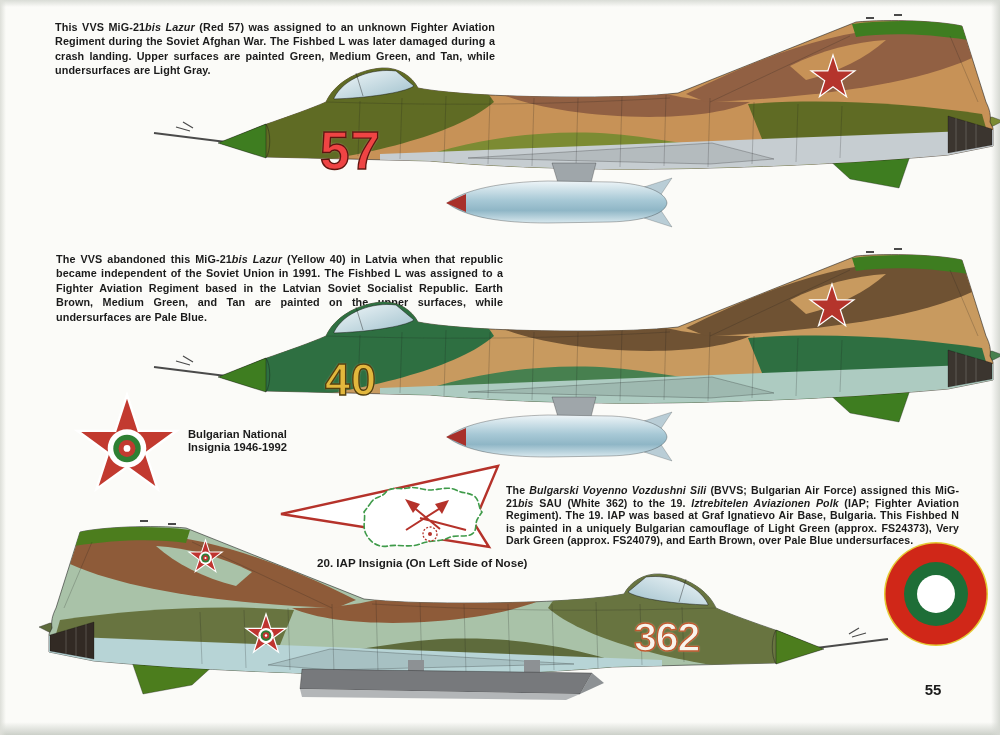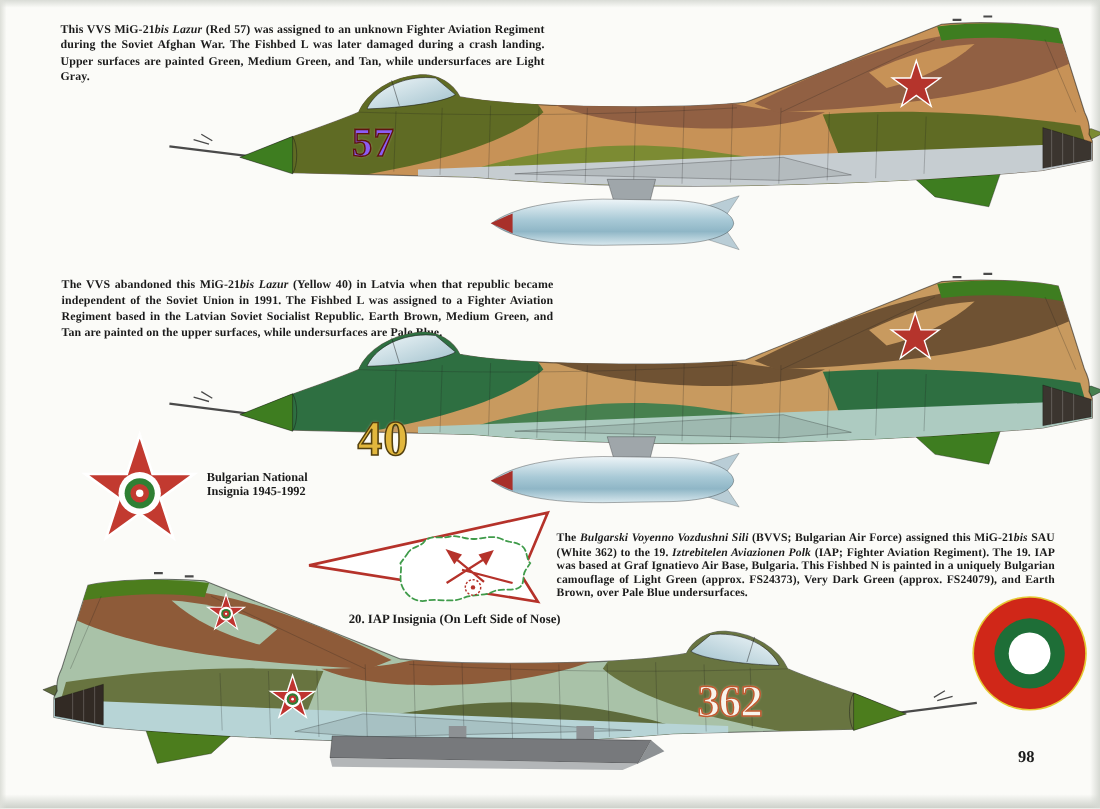--- a/index.html
+++ b/index.html
@@ -1,17 +1,17 @@
 <!DOCTYPE html>
 <html><head>
 <meta charset="utf-8">
 <style>
   html,body{margin:0;padding:0;background:#e8e8e4;}
   .page{position:relative;width:1000px;height:735px;background:#fbfbf8;overflow:hidden;
-        font-family:Liberation Serif, serif;}
+        font-family:Liberation Sans, sans-serif;}
   .edge{position:absolute;pointer-events:none;}
   .edge.top{left:0;top:0;width:100%;height:7px;background:linear-gradient(#d9dcd6,rgba(251,251,248,0));}
   .edge.bottom{left:0;bottom:0;width:100%;height:13px;background:linear-gradient(rgba(251,251,248,0),#ccd0c9);}
   .edge.right{right:0;top:0;width:9px;height:100%;background:linear-gradient(90deg,rgba(251,251,248,0),#d6d9d3);}
   .edge.left{left:0;top:0;width:6px;height:100%;background:linear-gradient(270deg,rgba(251,251,248,0),#dddfd9);}
 
   .caption{position:absolute;font-weight:bold;color:#1b1b1b;text-align:justify;letter-spacing:.1px;}
   .caption.c12{font-size:10.8px;line-height:14.4px;}
   .caption.c3{font-size:10.6px;line-height:12.6px;}
   .caption .it{font-style:italic;}
@@ -148,21 +148,21 @@
         <path d="M296,197 L316,188 L316,206 Z" fill="#a8302a"></path>
       </g>
       <g class="rail" style="display: none;">
         <path d="M352,148 h16 v14 h-16 Z M468,148 h16 v14 h-16 Z" fill="#8d9194"></path>
         <path d="M300,161 L590,157 L592,177 L312,182 Z" fill="#77797c" stroke="rgba(0,0,0,.4)" stroke-width=".7"></path>
         <path d="M312,182 L592,177 L590,185 L326,188 Z" fill="#b3b6b8"></path>
         <path d="M300,161 L288,171 L312,182 Z" fill="#8d9194"></path>
       </g>
     </g>
     </svg>
-  <div class="tac-num" style="left: 320px; top: 112px; font-size: 37px; letter-spacing: 1px; color: #8b5cf6; -webkit-text-stroke: 1.4px rgb(94, 21, 15);">57</div>
+  <div class="tac-num" style="left: 320px; top: 124px; font-size: 53px; letter-spacing: 1px; color: #ef4444; -webkit-text-stroke: 1.4px rgb(94, 21, 15);">57</div>
   <svg class="star-marking" style="left:810px;top:55px" width="46" height="46" viewBox="-1.1 -1.1 2.2 2.2">
     <polygon points="0,-1 0.225,-0.309 0.951,-0.309 0.363,0.118 0.588,0.809 0,0.382 -0.588,0.809 -0.363,0.118 -0.951,-0.309 -0.225,-0.309" stroke-width="0.12" paint-order="stroke" fill="#b5342c" stroke="#ffffff"></polygon>
   </svg>
 
   <div class="caption c12" style="left:56px;top:252px;width:447px"><span>The VVS abandoned this MiG-21</span><span class="it">bis Lazur</span><span> (Yellow 40) in Latvia when that republic became independent of the Soviet Union in 1991. The Fishbed L was assigned to a Fighter Aviation Regiment based in the Latvian Soviet Socialist Republic. Earth Brown, Medium Green, and Tan are painted on the upper surfaces, while undersurfaces are Pale Blue.</span></div>
   <svg class="airframe-svg" style="left: 150px; top: 240px; --base: #c89a5f; --patch1: #6f5233; --patch2: #2e6f41; --patch3: #47804f; --belly: #adcbc1; --cone: #3e7d20; --nozzle: #3b352f;" width="850" height="225" viewBox="0 0 850 225">
       <g>
       <path d="M726,127 L842,111 L853,115 L788,148 L726,140 Z" fill="var(--patch3)" stroke="rgba(20,20,20,.45)" stroke-width=".8"></path>
       <path d="M678,153 L760,150 L749,182 L700,173 Z" fill="var(--cone)" stroke="rgba(20,20,20,.4)" stroke-width=".8"></path>
       <path d="M4,127 L76,136" stroke="#4a4a4a" stroke-width="2" fill="none"></path>
@@ -203,35 +203,35 @@
         <path d="M296,197 L316,188 L316,206 Z" fill="#a8302a"></path>
       </g>
       <g class="rail" style="display: none;">
         <path d="M352,148 h16 v14 h-16 Z M468,148 h16 v14 h-16 Z" fill="#8d9194"></path>
         <path d="M300,161 L590,157 L592,177 L312,182 Z" fill="#77797c" stroke="rgba(0,0,0,.4)" stroke-width=".7"></path>
         <path d="M312,182 L592,177 L590,185 L326,188 Z" fill="#b3b6b8"></path>
         <path d="M300,161 L288,171 L312,182 Z" fill="#8d9194"></path>
       </g>
     </g>
     </svg>
-  <div class="tac-num" style="left: 325px; top: 357px; font-size: 45px; letter-spacing: 1px; color: rgb(226, 183, 61); margin-top: 20px; -webkit-text-stroke: 1.4px rgb(83, 64, 15);">40</div>
+  <div class="tac-num" style="left: 325px; top: 357px; font-size: 45px; letter-spacing: 1px; color: rgb(226, 183, 61); -webkit-text-stroke: 1.4px rgb(83, 64, 15);">40</div>
   <svg class="star-marking" style="left:809px;top:284px" width="46" height="46" viewBox="-1.1 -1.1 2.2 2.2">
     <polygon points="0,-1 0.225,-0.309 0.951,-0.309 0.363,0.118 0.588,0.809 0,0.382 -0.588,0.809 -0.363,0.118 -0.951,-0.309 -0.225,-0.309" stroke-width="0.12" paint-order="stroke" fill="#b5342c" stroke="#ffffff"></polygon>
   </svg>
 
   <svg class="insignia-svg" style="left:74px;top:394px" width="106" height="106" viewBox="-1.1 -1.1 2.2 2.2">
     <polygon points="0,-1 0.225,-0.309 0.951,-0.309 0.363,0.118 0.588,0.809 0,0.382 -0.588,0.809 -0.363,0.118 -0.951,-0.309 -0.225,-0.309" stroke-width="0.1" paint-order="stroke" fill="#c23a30" stroke="#ffffff"></polygon>
     <circle cx="0" cy="0.03" r="0.40" fill="#ffffff"></circle>
     <circle cx="0" cy="0.03" r="0.285" fill="#2f8034"></circle>
     <circle cx="0" cy="0.03" r="0.175" fill="#c23a30"></circle>
     <circle cx="0" cy="0.03" r="0.07" fill="#ffffff"></circle>
   </svg>
   <div class="label" style="left:188px;top:428px;width:130px">
     <div>Bulgarian National</div>
-    <div>Insignia 1945-1992</div>
+    <div>Insignia 1946-1992</div>
   </div>
 
   <svg class="insignia-svg" style="left:270px;top:458px" width="240" height="100" viewBox="0 0 240 100">
     <polygon points="11,56 228,8 204,65 219,89" fill="#ffffff" stroke-width="2.4" stroke-linejoin="miter" stroke="#b5322a"></polygon>
     <path d="M100,46 C104,38 112,40 116,34 C122,28 130,32 138,30 C146,28 152,32 160,32 C168,32 178,28 186,32
              C194,36 198,34 204,38 C210,42 208,50 212,54 L208,60 C204,66 208,72 202,76 C196,80 186,76 178,80
              C170,84 160,82 150,86 C140,90 128,86 118,88 C108,90 100,84 96,76 C92,68 96,60 94,54 Z" stroke-width="1.6" stroke-dasharray="5,3" stroke-linecap="round" fill="#ffffff" stroke="#3f9b4a"></path>
     <g stroke-width="2" fill="none" stroke="#b5322a">
       <path d="M170,71 L142,48 M136,72 L172,49 M150,60 L196,72"></path>
     </g>
@@ -307,15 +307,15 @@
     <circle cx="0" cy="0.03" r="0.17" fill="#bf3430"></circle>
     <circle cx="0" cy="0.03" r="0.065" fill="#ffffff"></circle>
   </svg>
 
   <svg class="insignia-svg" style="left:883px;top:541px" width="106" height="106" viewBox="0 0 106 106">
     <circle cx="53" cy="53" r="52" fill="#e5c934"></circle>
     <circle cx="53" cy="53" r="50.5" fill="#d02718"></circle>
     <circle cx="53" cy="53" r="32" fill="#1e6e37"></circle>
     <circle cx="53" cy="53" r="19" fill="#ffffff"></circle>
   </svg>
-  <div class="pagenum" style="left:908px;top:681px;width:50px;text-align:center">98</div>
+  <div class="pagenum" style="left:908px;top:681px;width:50px;text-align:center">55</div>
 
 </div>
 
 </body></html>

